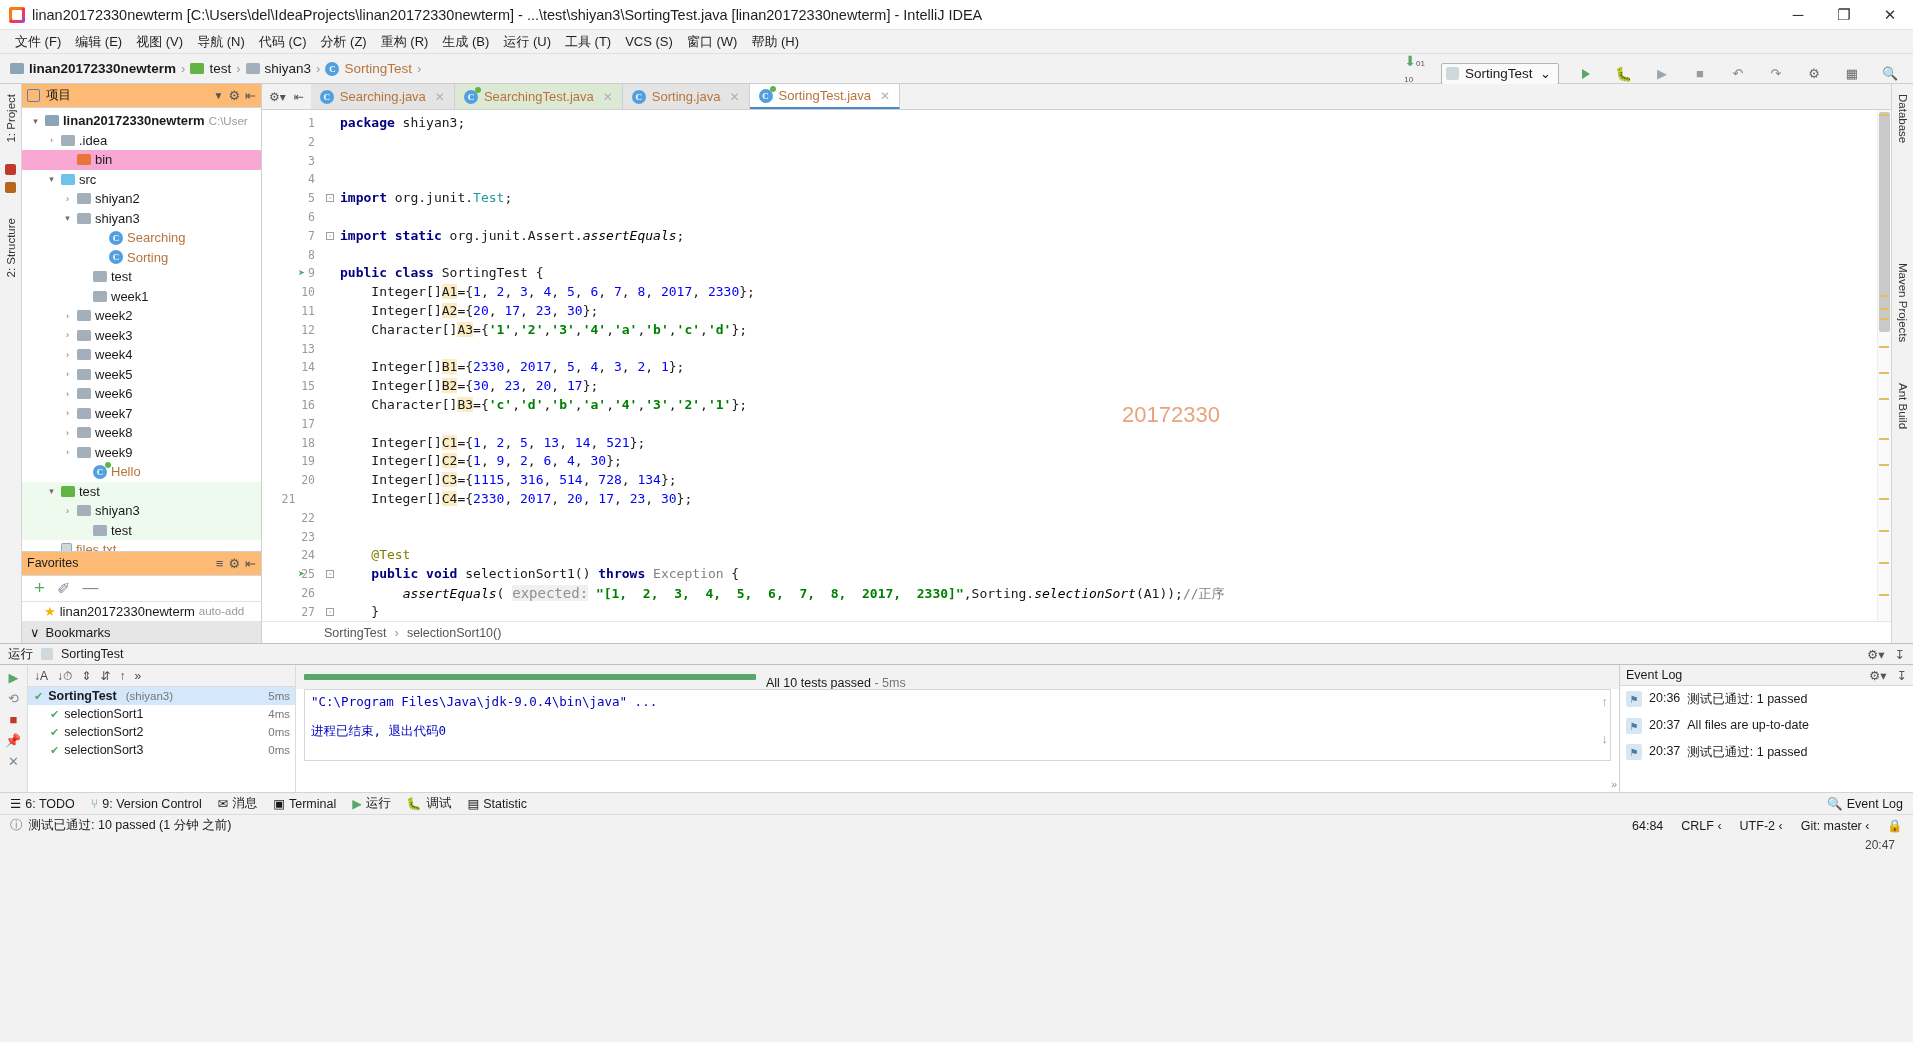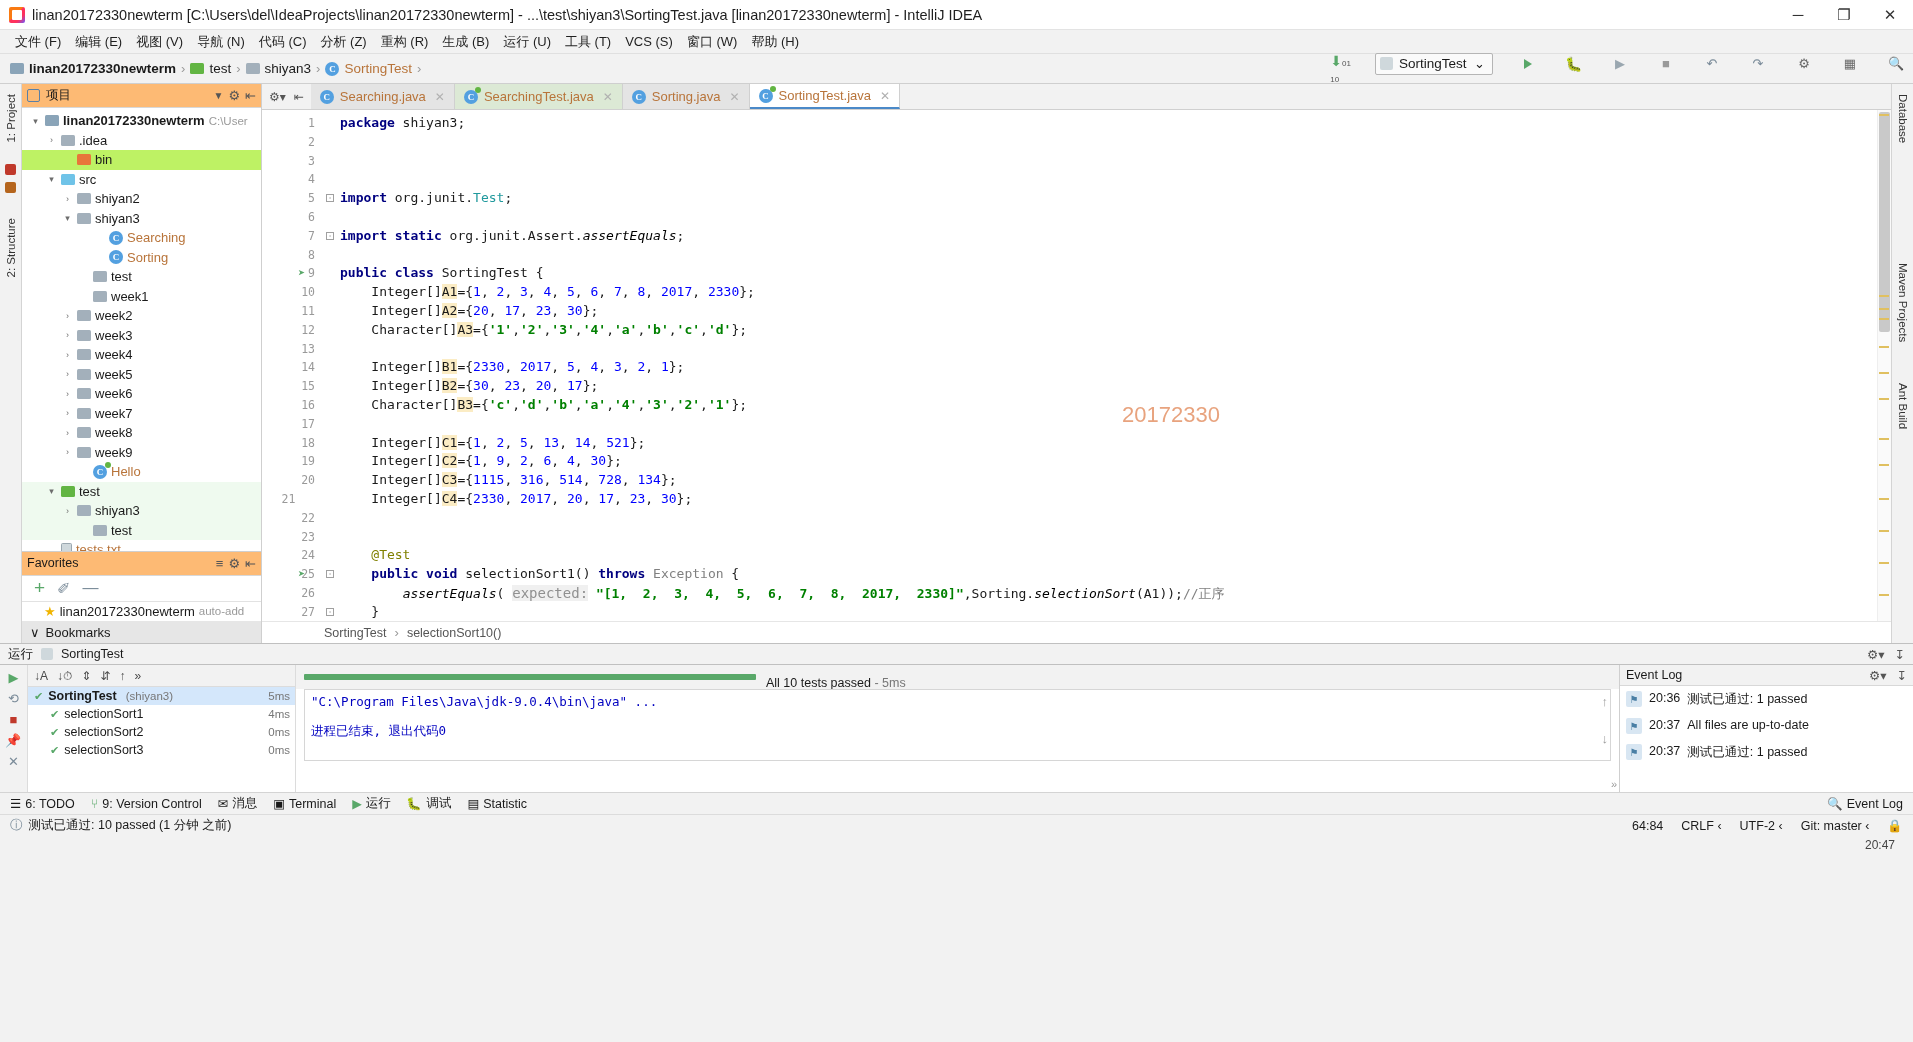--- a/index.html
+++ b/index.html
@@ -32,21 +32,21 @@
   .crumb.b .lbl { font-weight:bold; }
   .sep { color:#9a9a9a; margin:0 3px; font-size:13px; }
   .ficon { width:14px; height:11px; border-radius:1.5px; flex:none; }
   .ficon.grey{background:#a3b0bb;}
   .ficon.green{background:#62b543;}
   .ficon.module{background:#8aa4b8;}
   .cicon { width:14px; height:14px; border-radius:50%; background:#53a0e0; flex:none;
            display:flex;align-items:center;justify-content:center;color:#fff;
            font-size:9px;font-weight:bold;font-family:"Liberation Serif",serif;}
   .orange { color:#b8743a; }
-  .nav-right { margin-left:auto; display:flex; align-items:flex-start; gap:24px; padding-right:6px;}
+  .nav-right { margin-left:auto; display:flex; align-items:flex-end; gap:16px; padding-right:12px;}
   .runcfg { display:flex;align-items:center;gap:6px;border:1px solid #b5b5b5;background:#fafafa;
             height:22px;padding:0 7px 0 4px;border-radius:2px;min-width:118px;}
   .runcfg .ic{width:13px;height:13px;background:#cfd8dc;border-radius:2px;}
   .tbtn { width:22px;height:22px;display:flex;align-items:center;justify-content:center;}
   
   .main { display:flex; height:559px; }
   .leftstrip,.rightstrip { width:22px; background:#f2f2f2; border-right:1px solid #d4d4d4;
           position:relative; }
   .rightstrip{border-right:none;border-left:1px solid #d4d4d4;}
   .vtab { position:absolute; left:2px; writing-mode:vertical-rl;
@@ -58,21 +58,21 @@
              display:flex; flex-direction:column; }
   .panel-head { height:24px; display:flex; align-items:center; gap:6px;
                 background:#fdba74; border-bottom:1px solid #d8d8d8; padding:0 5px; }
   .panel-head .t{font-size:12.5px;}
   .panel-head .sp{margin-left:auto;display:flex;gap:5px;align-items:center;}
   .tree { flex:1; overflow:hidden; padding-top:3px; font-size:13px; position:relative;}
   .row { height:19.5px; display:flex; align-items:center; gap:4px; white-space:nowrap;
          padding-right:4px; }
   .row .arrow{width:11px;text-align:center;color:#6d6d6d;font-size:9px;flex:none;}
   .row .lbl{font-size:13px;}
-  .row.sel-y{background:#bef264;}
+  .row.sel-y{background:#f9a8d4;}
   .row.sel-g{background:#effaef;}
   .row .sub{color:#9a9a9a;font-size:11.5px;}
   .fav { border-top:1px solid #cfcfcf; }
   .fav-toolbar{height:26px;display:flex;align-items:center;gap:12px;padding:0 12px;
         border-bottom:1px solid #e2e2e2;font-size:16px;color:#5b5b5b;}
   .bookmarks{height:22px;display:flex;align-items:center;gap:6px;padding:0 8px;
         background:#e6e6e6;font-size:13px;}
   
   .editor { flex:1; display:flex; flex-direction:column; background:#fff; min-width:0;}
   .tabs { height:26px; display:flex; background:#f2f2f2; border-bottom:1px solid #d0d0d0;
@@ -348,21 +348,21 @@
             <span class="lbl">shiyan3</span>
           </div>
           <div class="row sel-g" style="padding-left: 56px;">
             <span class="arrow"></span>
             <span class="ficon" style="background: rgb(163, 176, 187);"></span>
             <span class="lbl">test</span>
           </div>
           <div class="row " style="padding-left: 24px;">
             <span class="arrow"></span>
             <span class="ficon" style="width: 11px; height: 13px; background: rgb(207, 216, 220); border: 1px solid rgb(154, 167, 176);"></span>
-            <span class="lbl orange">tests.txt</span>
+            <span class="lbl orange">files.txt</span>
           </div>
         </div>
 
       <div class="fav">
         <div class="panel-head">
           <span class="t">Favorites</span>
           <span class="sp">
             <span style="color:#555;">≡</span>
             <span style="color:#555;">⚙</span>
             <span style="color:#555;">⇤</span>

